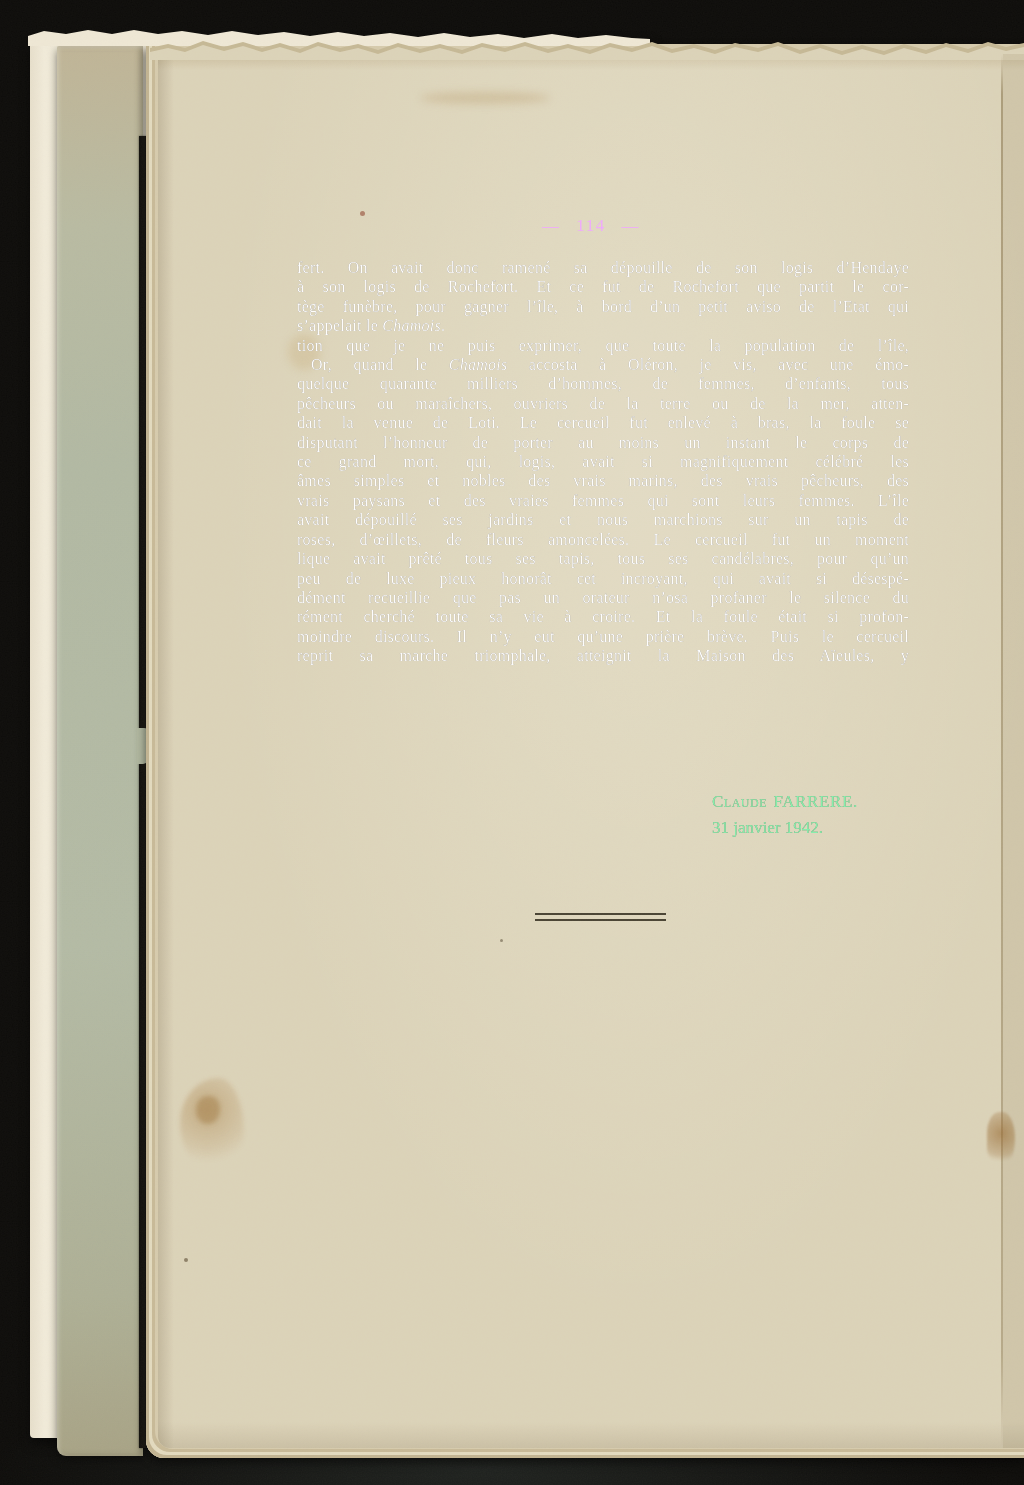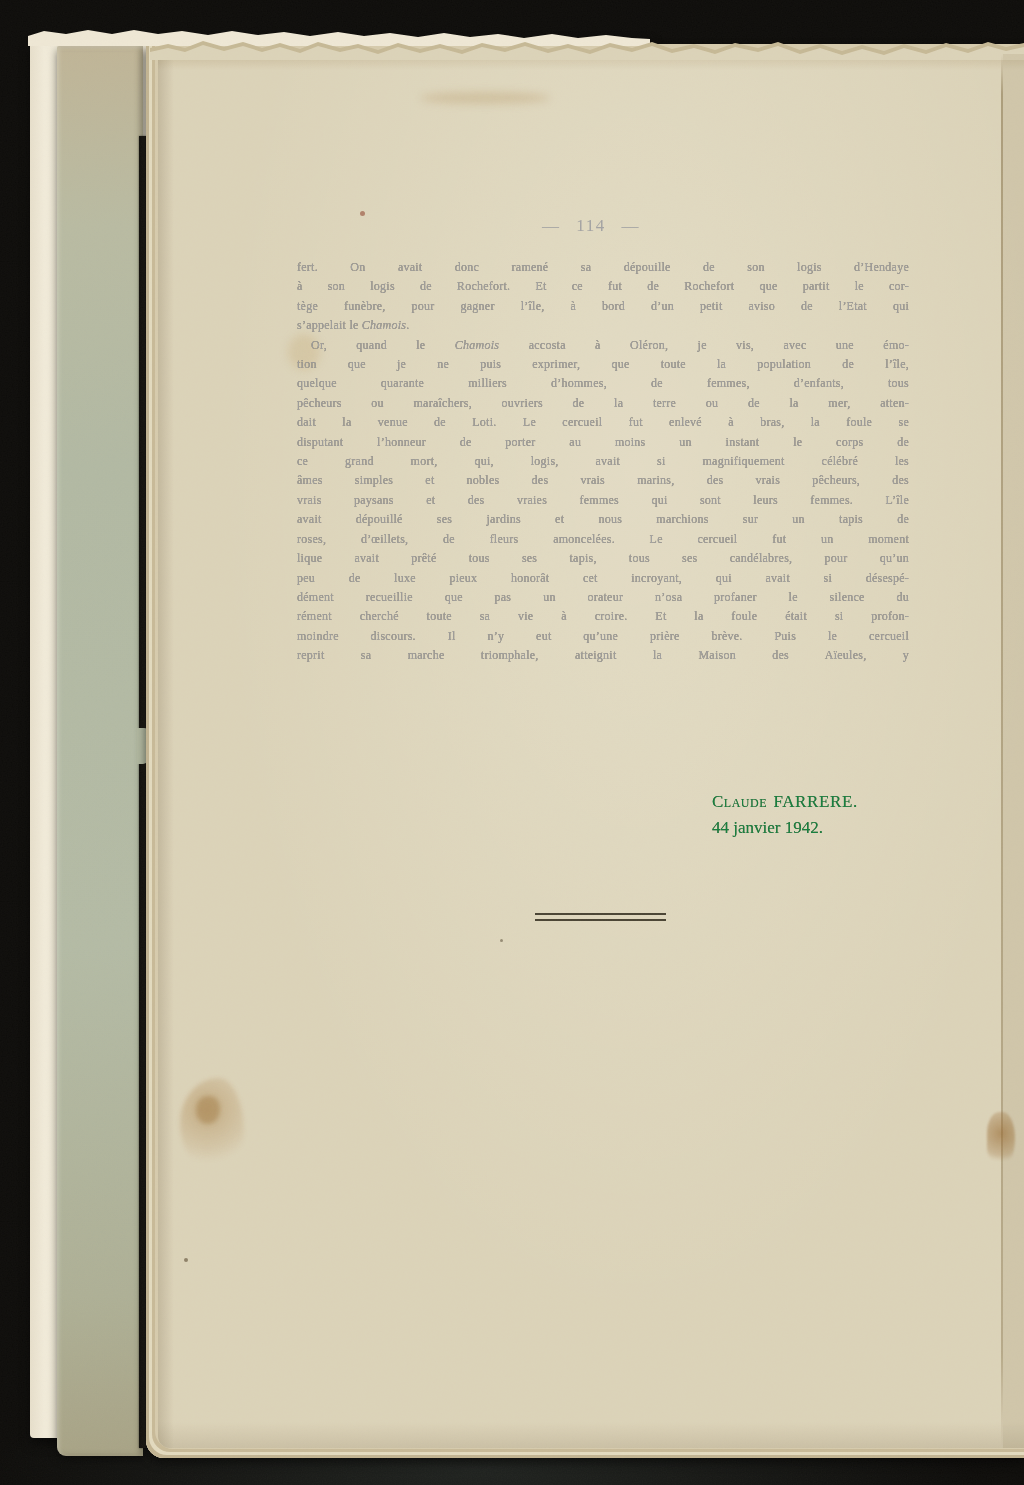--- a/index.html
+++ b/index.html
@@ -92,36 +92,36 @@
   }
   .speck-1{left:360px;top:211px;width:5px;height:5px;background:rgba(140,62,40,0.55);border-radius:50%;}
   .speck-2{left:184px;top:1258px;width:4px;height:4px;background:rgba(90,75,50,0.6);border-radius:50%;}
   .speck-3{left:500px;top:939px;width:3px;height:3px;background:rgba(80,68,46,0.5);border-radius:50%;}
 
   
   .ink{color:#48422f;}
   .page-number{
     left:285px;top:216px;width:612px;
     text-align:center;font-size:17px;letter-spacing:1.5px;word-spacing:10px;
-    color:#a3a3a3;
+    color:#f0abfc;
   }
   .text-block{
     left:297px;top:258px;width:612px;
-    font-size:12px;line-height:19.4px;letter-spacing:0.25px;
-    color:#a3a3a3;
+    font-size:16px;line-height:19.4px;letter-spacing:0.25px;
+    color:#ffffff;
     text-shadow:0 0 0.4px rgba(70,62,48,0.75);
   }
   .paragraph{margin:0;}
   .line{text-align:justify;text-align-last:justify;}
   .line.no-justify{text-align-last:left;}
   .line.indent{padding-left:14px;}
   .it{font-style:italic;margin-top:20px;}
   .signature{
     left:712px;top:789px;
-    font-size:17px;line-height:26px;color:#15803d;
+    font-size:17px;line-height:26px;color:#86efac;
     text-shadow:0 0 0.4px rgba(70,62,48,0.7);
   }
   .sig-given{font-variant:small-caps;letter-spacing:0.5px;}
   .sig-family{margin-left:0.38em;letter-spacing:0.6px;}
   .divider{
     left:535px;top:913px;width:131px;height:4px;
     border-top:2px solid #4a4434;border-bottom:2px solid #4a4434;
   }
   .grain{left:0;top:0;opacity:0.85;pointer-events:none;}
 </style>
@@ -155,43 +155,43 @@
 <div class="abs page-number">— 114 —</div>
 
 <div class="abs text-block">
     <div class="paragraph">
       <div class="line"><span>fert. On avait donc ramené sa dépouille de son logis d’Hendaye</span></div>
       <div class="line"><span>à son logis de Rochefort. Et ce fut de Rochefort que partit le cor-</span></div>
       <div class="line"><span>tège funèbre, pour gagner l’île, à bord d’un petit aviso de l’Etat qui</span></div>
       <div class="line no-justify"><span>s’appelait le </span><span class="it">Chamois</span><span>.</span></div>
     </div>
     <div class="paragraph">
+      <div class="line"><span>tion que je ne puis exprimer, que toute la population de l’île,</span></div>
       <div class="line indent"><span>Or, quand le </span><span class="it">Chamois</span><span> accosta à Oléron, je vis, avec une émo-</span></div>
-      <div class="line"><span>tion que je ne puis exprimer, que toute la population de l’île,</span></div>
       <div class="line"><span>quelque quarante milliers d’hommes, de femmes, d’enfants, tous</span></div>
       <div class="line"><span>pêcheurs ou maraîchers, ouvriers de la terre ou de la mer, atten-</span></div>
       <div class="line"><span>dait la venue de Loti. Le cercueil fut enlevé à bras, la foule se</span></div>
       <div class="line"><span>disputant l’honneur de porter au moins un instant le corps de</span></div>
       <div class="line"><span>ce grand mort, qui, logis, avait si magnifiquement célébré les</span></div>
       <div class="line"><span>âmes simples et nobles des vrais marins, des vrais pêcheurs, des</span></div>
       <div class="line"><span>vrais paysans et des vraies femmes qui sont leurs femmes. L’île</span></div>
       <div class="line"><span>avait dépouillé ses jardins et nous marchions sur un tapis de</span></div>
       <div class="line"><span>roses, d’œillets, de fleurs amoncelées. Le cercueil fut un moment</span></div>
       <div class="line"><span>lique avait prêté tous ses tapis, tous ses candélabres, pour qu’un</span></div>
       <div class="line"><span>peu de luxe pieux honorât cet incroyant, qui avait si désespé-</span></div>
       <div class="line"><span>dément recueillie que pas un orateur n’osa profaner le silence du</span></div>
       <div class="line"><span>rément cherché toute sa vie à croire. Et la foule était si profon-</span></div>
       <div class="line"><span>moindre discours. Il n’y eut qu’une prière brève. Puis le cercueil</span></div>
       <div class="line"><span>reprit sa marche triomphale, atteignit la Maison des Aïeules, y</span></div>
     </div>
   </div>
 
 <div class="abs signature ink">
   <div><span class="sig-given">Claude</span><span class="sig-family">FARRERE.</span></div>
-  <div>44 janvier 1942.</div>
+  <div>31 janvier 1942.</div>
 </div>
 
 <div class="abs divider"></div>
 
 <svg class="abs grain" width="1024" height="1485">
   <filter id="g">
       <feTurbulence type="fractalNoise" baseFrequency="0.8" numOctaves="2" seed="7"></feTurbulence>
       <feColorMatrix type="matrix" values="0 0 0 0 0.50  0 0 0 0 0.46  0 0 0 0 0.36  0 0 0 0.055 0"></feColorMatrix>
     </filter>
   <rect width="1024" height="1485" filter="url(#g)"></rect>

